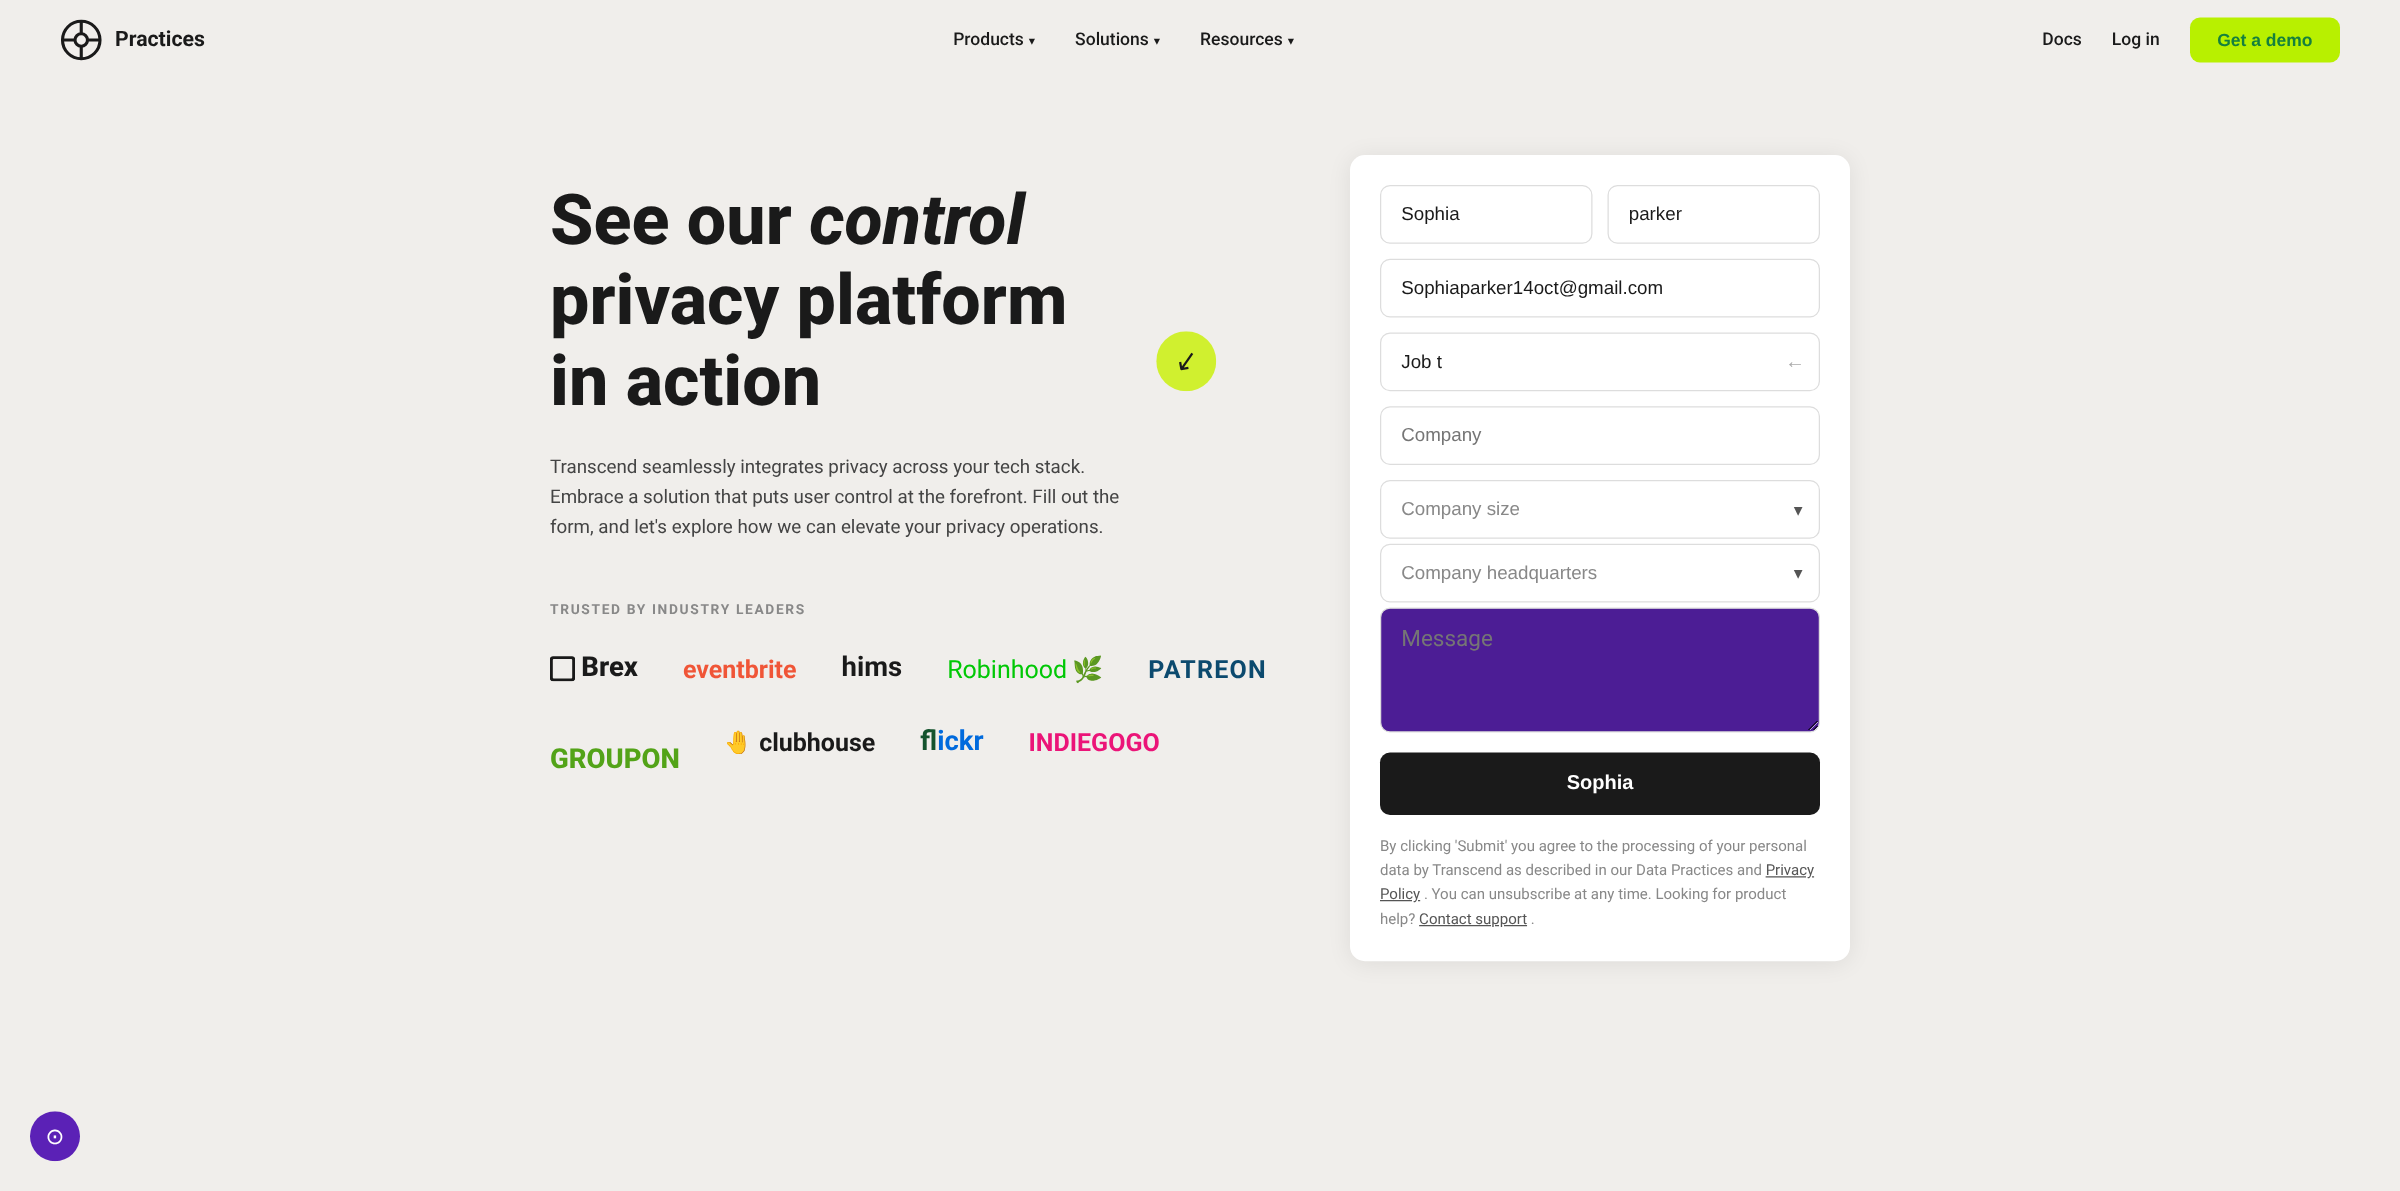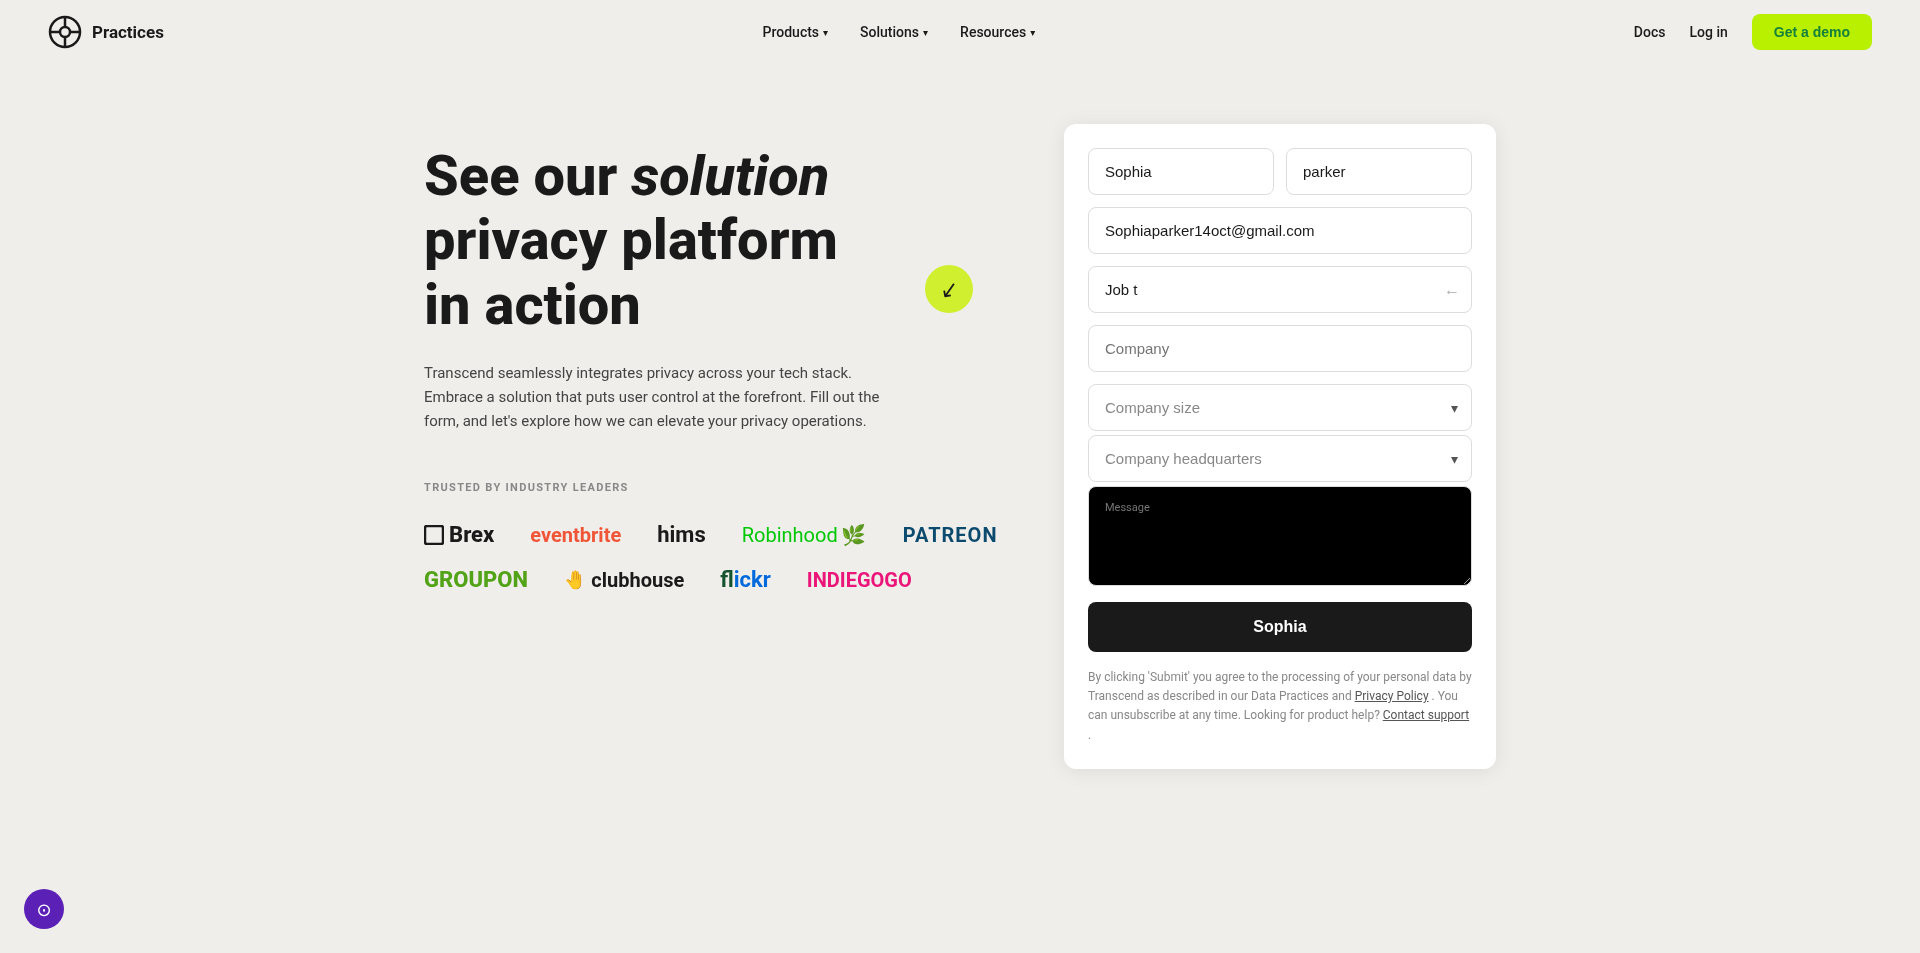--- a/index.html
+++ b/index.html
@@ -159,20 +159,21 @@
     .logo-patreon {
       font-size: 20px;
       font-weight: 700;
       color: #0c4a6e;
       letter-spacing: 0.05em;
     }
     .logo-groupon {
       font-size: 22px;
       font-weight: 800;
       color: #53a318;
+      margin-top: 28px;
     }
     .logo-clubhouse {
       font-size: 20px;
       font-weight: 700;
       color: #1a1a1a;
       display: flex;
       align-items: center;
       gap: 5px;
     }
     .logo-flickr {
@@ -182,21 +183,21 @@
     .flickr-pink { color: #14532d; }
     .flickr-blue { color: #006add; }
     .logo-indiegogo {
       font-size: 20px;
       font-weight: 700;
       color: #eb1478;
     }
 
     
     .right-section {
-      width: 432px;
+      width: 400px;
       flex-shrink: 0;
     }
     .form-card {
       background: white;
       border-radius: 12px;
       padding: 24px;
       box-shadow: 0 2px 20px rgba(0,0,0,0.08);
     }
     .form-row {
       display: flex;
@@ -254,23 +255,23 @@
       transform: translateY(-50%);
       pointer-events: none;
       color: #555;
       font-size: 14px;
     }
     .form-textarea {
       width: 100%;
       border: 1.5px solid #ddd;
       border-radius: 8px;
       padding: 14px 16px;
-      font-size: 11px;
+      font-size: 18px;
       color: #888;
-      background: #000000;
+      background: #4c1d95;
       outline: none;
       resize: vertical;
       min-height: 100px;
       margin-bottom: 12px;
       font-family: inherit;
     }
     .submit-btn {
       width: 100%;
       background: #1a1a1a;
       color: white;
@@ -388,21 +389,21 @@
     <span class="nav-docs">Docs</span>
     <span class="nav-login">Log in</span>
     <button class="nav-cta">Get a demo</button>
   </div>
 </nav>
 
 <div class="main-content">
 
   <div class="left-section">
     <h1 class="hero-title">
-      <span>See our </span><em>solution</em>
+      <span>See our </span><em>control</em>
       <br>privacy platform<br>in action
     </h1>
     <p class="hero-description">Transcend seamlessly integrates privacy across your tech stack. Embrace a solution that puts user control at the forefront. Fill out the form, and let's explore how we can elevate your privacy operations.</p>
 
     <p class="trusted-label">TRUSTED BY INDUSTRY LEADERS</p>
 
     <div class="logos-grid">
       <div class="logos-row">
 
         <div class="logo-brex">

